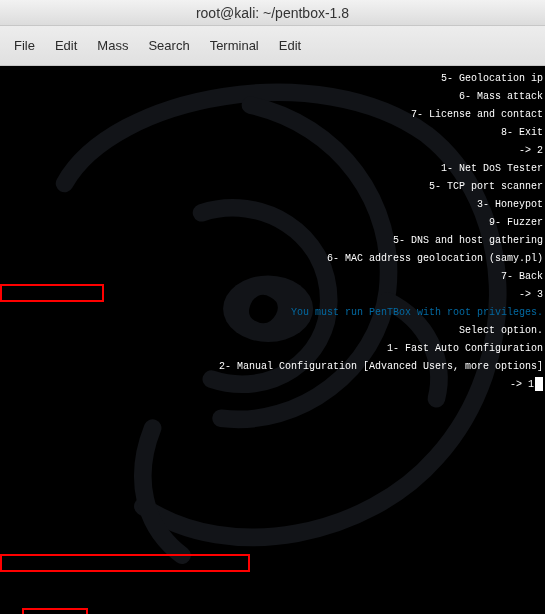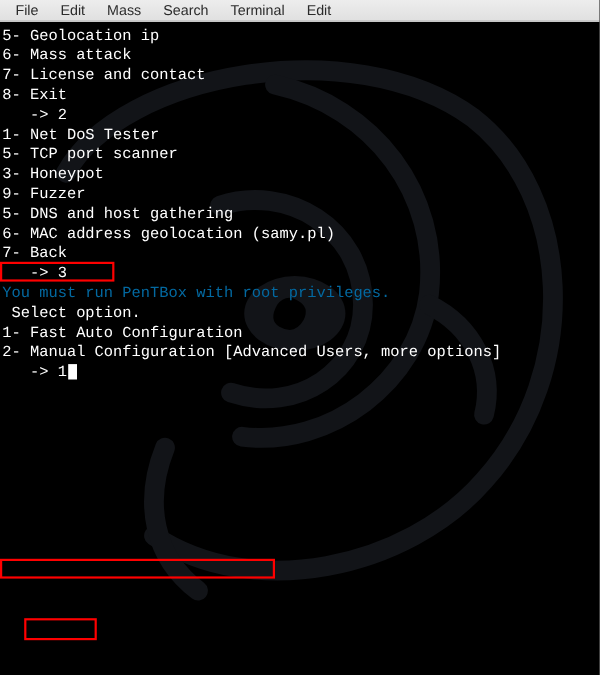--- a/index.html
+++ b/index.html
@@ -1,35 +1,38 @@
 <!DOCTYPE html>
 <html><head>
 <meta charset="utf-8">
 <style>
   * { margin: 0; padding: 0; box-sizing: border-box; }
   html, body { width: 545px; height: 614px; font-family: sans-serif; background: #e6e6e6; overflow: hidden; }
   .window { width: 545px; height: 614px; display: flex; flex-direction: column; background: #000; }
   .titlebar { height: 26px; background: linear-gradient(#f2f2f2,#dcdcdc); display: flex; align-items: center; justify-content: center; border-bottom: 1px solid #c7c7c7; }
   .titlebar-text { font-size: 14px; color: #333; }
-  .menubar { height: 20px; background: linear-gradient(#ededed,#e0e0e0); display: flex; align-items: center; padding: 0 6px; gap: 4px; border-bottom: 1px solid #c7c7c7; }
+  .menubar { height: 40px; background: linear-gradient(#ededed,#e0e0e0); display: flex; align-items: center; padding: 0 6px; gap: 4px; border-bottom: 1px solid #c7c7c7; }
   .menu-item { font-size: 13px; color: #2b2b2b; padding: 2px 8px; cursor: pointer; }
-  .terminal { position: relative; flex: 1; background: #000; font-family: "Courier New", monospace; font-size: 14px; line-height: 18px; color: #fff; padding: 4px 2px 4px 2px; overflow: hidden; }
+  .terminal { position: relative; flex: 1; background: #000; font-family: "Courier New", monospace; font-size: 10px; line-height: 18px; color: #fff; padding: 4px 2px 4px 2px; overflow: hidden; text-align: right; }
   .terminal-bg { position: absolute; inset: 0; pointer-events: none; }
   .terminal-bg svg { width: 100%; height: 100%; }
   .term-line { position: relative; white-space: pre; z-index: 2; }
   .yellow { color: #c8c800; }
   .red { color: #0369a1; }
   .hlbox { position: absolute; border: 2px solid #ff0000; z-index: 1; pointer-events: none; }
   .cursor { display: inline-block; width: 8px; height: 14px; background: #ffffff; vertical-align: middle; margin-left: 1px; }
 </style>
 </head>
 <body>
 
 <div class="window">
 
+  <div class="titlebar">
+    <span class="titlebar-text">root@kali: ~/pentbox-1.8</span>
+  </div>
 
   <div class="menubar">
     <span class="menu-item">File</span>
     <span class="menu-item">Edit</span>
     <span class="menu-item">Mass</span>
     <span class="menu-item">Search</span>
     <span class="menu-item">Terminal</span>
     <span class="menu-item">Edit</span>
   </div>
 

